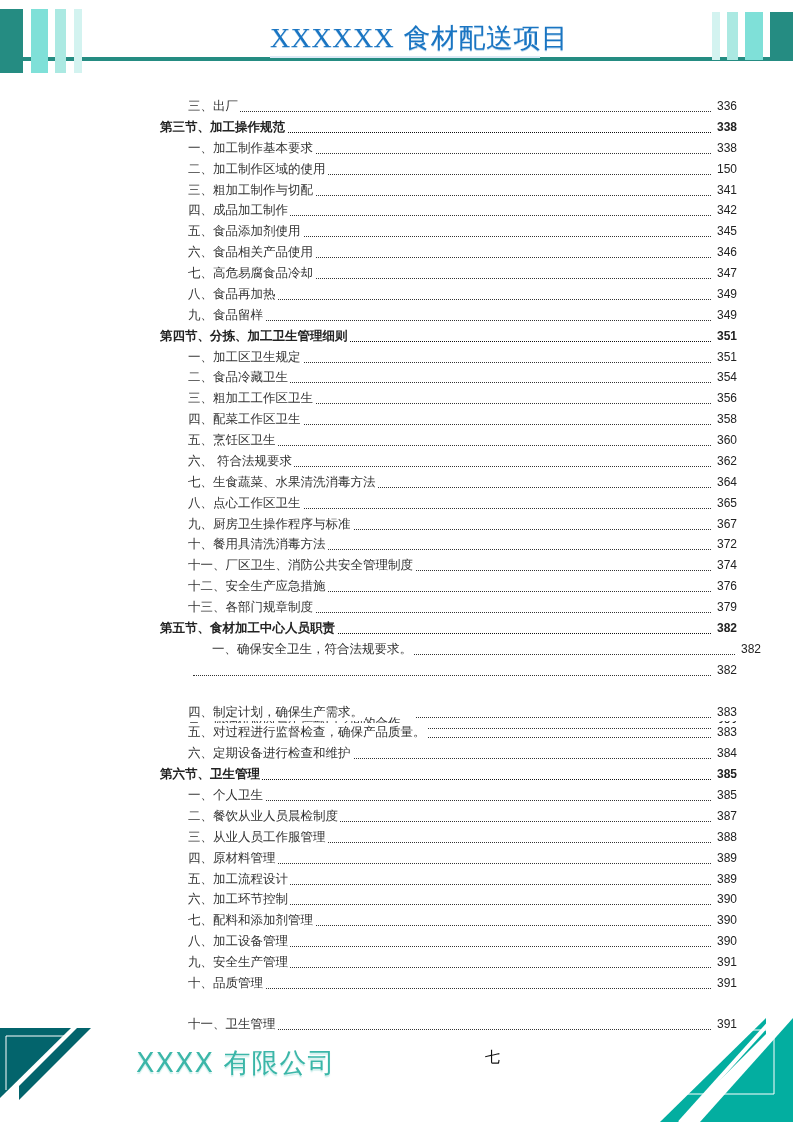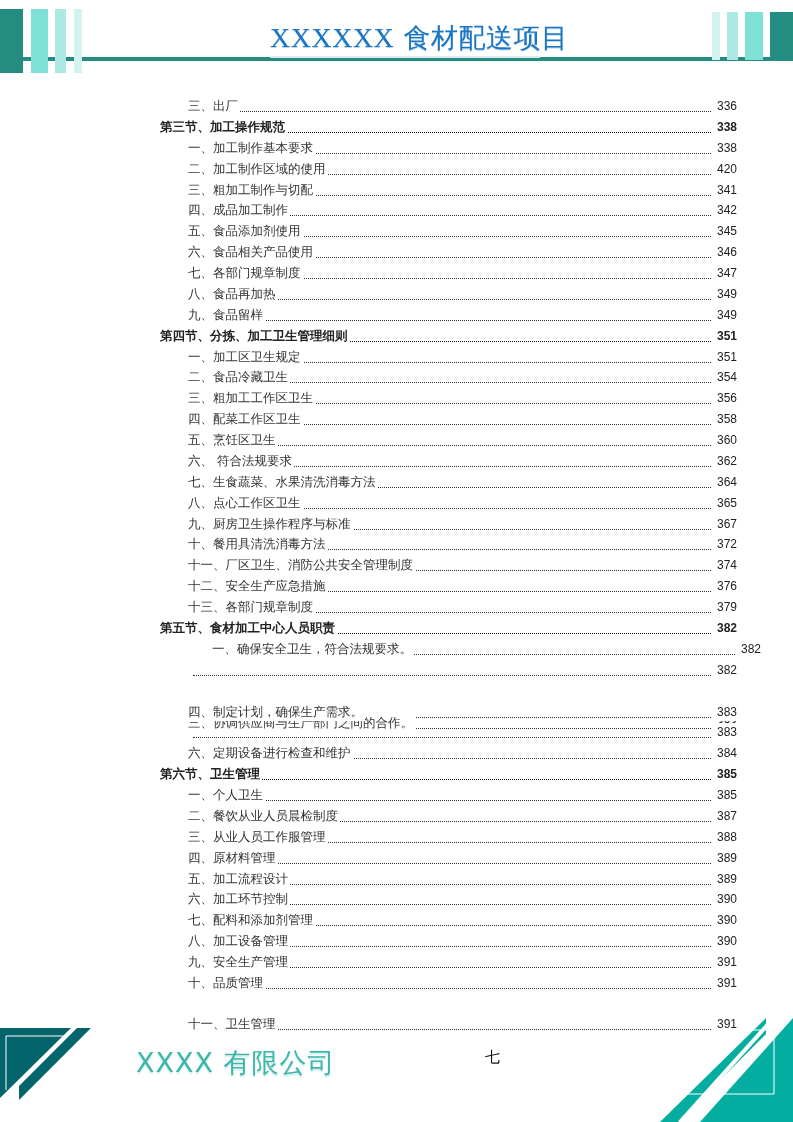--- a/index.html
+++ b/index.html
@@ -66,21 +66,21 @@
       <span class="num">338</span>
     </div>
     <div class="toc-row item" style="top: 41.76px;">
       <span class="dots" style="left: 193px;"></span>
       <span class="lbl">一、加工制作基本要求</span>
       <span class="num">338</span>
     </div>
     <div class="toc-row item" style="top: 62.64px;">
       <span class="dots" style="left: 193px;"></span>
       <span class="lbl">二、加工制作区域的使用</span>
-      <span class="num">420</span>
+      <span class="num">150</span>
     </div>
     <div class="toc-row item" style="top: 83.52px;">
       <span class="dots" style="left: 193px;"></span>
       <span class="lbl">三、粗加工制作与切配</span>
       <span class="num">341</span>
     </div>
     <div class="toc-row item" style="top: 104.4px;">
       <span class="dots" style="left: 193px;"></span>
       <span class="lbl">四、成品加工制作</span>
       <span class="num">342</span>
@@ -90,21 +90,21 @@
       <span class="lbl">五、食品添加剂使用</span>
       <span class="num">345</span>
     </div>
     <div class="toc-row item" style="top: 146.16px;">
       <span class="dots" style="left: 193px;"></span>
       <span class="lbl">六、食品相关产品使用</span>
       <span class="num">346</span>
     </div>
     <div class="toc-row item" style="top: 167.04px;">
       <span class="dots" style="left: 193px;"></span>
-      <span class="lbl">七、各部门规章制度</span>
+      <span class="lbl">七、高危易腐食品冷却</span>
       <span class="num">347</span>
     </div>
     <div class="toc-row item" style="top: 187.92px;">
       <span class="dots" style="left: 193px;"></span>
       <span class="lbl">八、食品再加热</span>
       <span class="num">349</span>
     </div>
     <div class="toc-row item" style="top: 208.8px;">
       <span class="dots" style="left: 193px;"></span>
       <span class="lbl">九、食品留样</span>
@@ -199,20 +199,21 @@
       <span class="lbl">三、协调供应商与生产部门之间的合作。</span>
       <span class="num">383</span>
     </div>
     <div class="toc-row item" style="top: 605.52px;">
       <span class="dots" style="left: 193px;"></span>
       <span class="lbl">四、制定计划，确保生产需求。</span>
       <span class="num">383</span>
     </div>
     <div class="toc-row item" style="top: 626.4px;">
       <span class="dots" style="left: 193px;"></span>
+      <span class="lbl">五、对过程进行监督检查，确保产品质量。</span>
       <span class="num">383</span>
     </div>
     <div class="toc-row item" style="top: 647.28px;">
       <span class="dots" style="left: 193px;"></span>
       <span class="lbl">六、定期设备进行检查和维护</span>
       <span class="num">384</span>
     </div>
     <div class="toc-row section" style="top: 668.16px;">
       <span class="dots" style="left: 165px;"></span>
       <span class="lbl">第六节、卫生管理</span>

